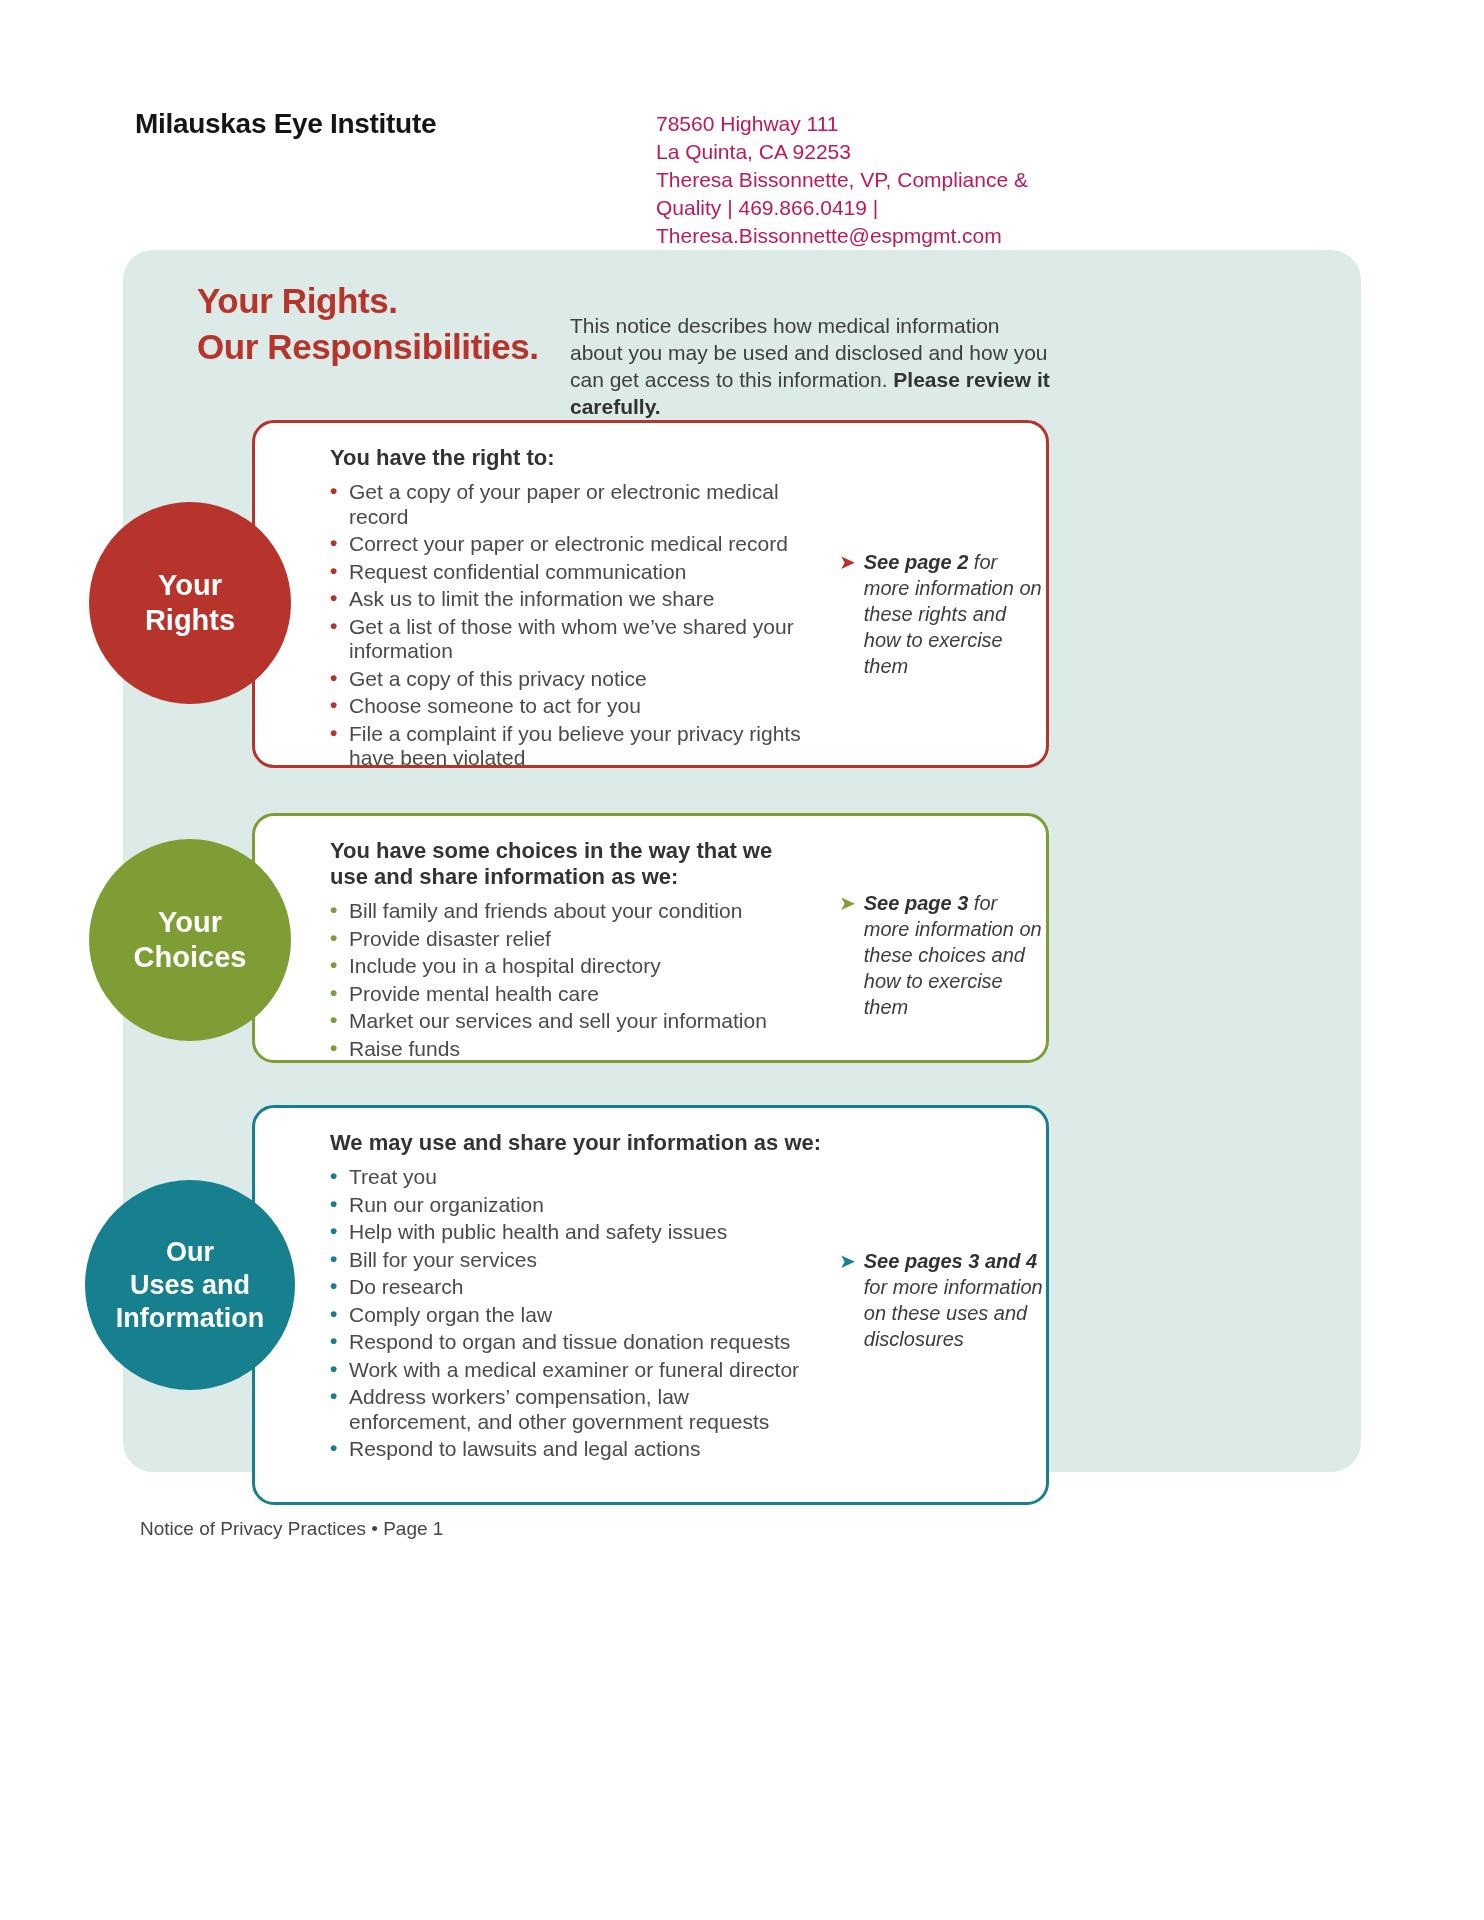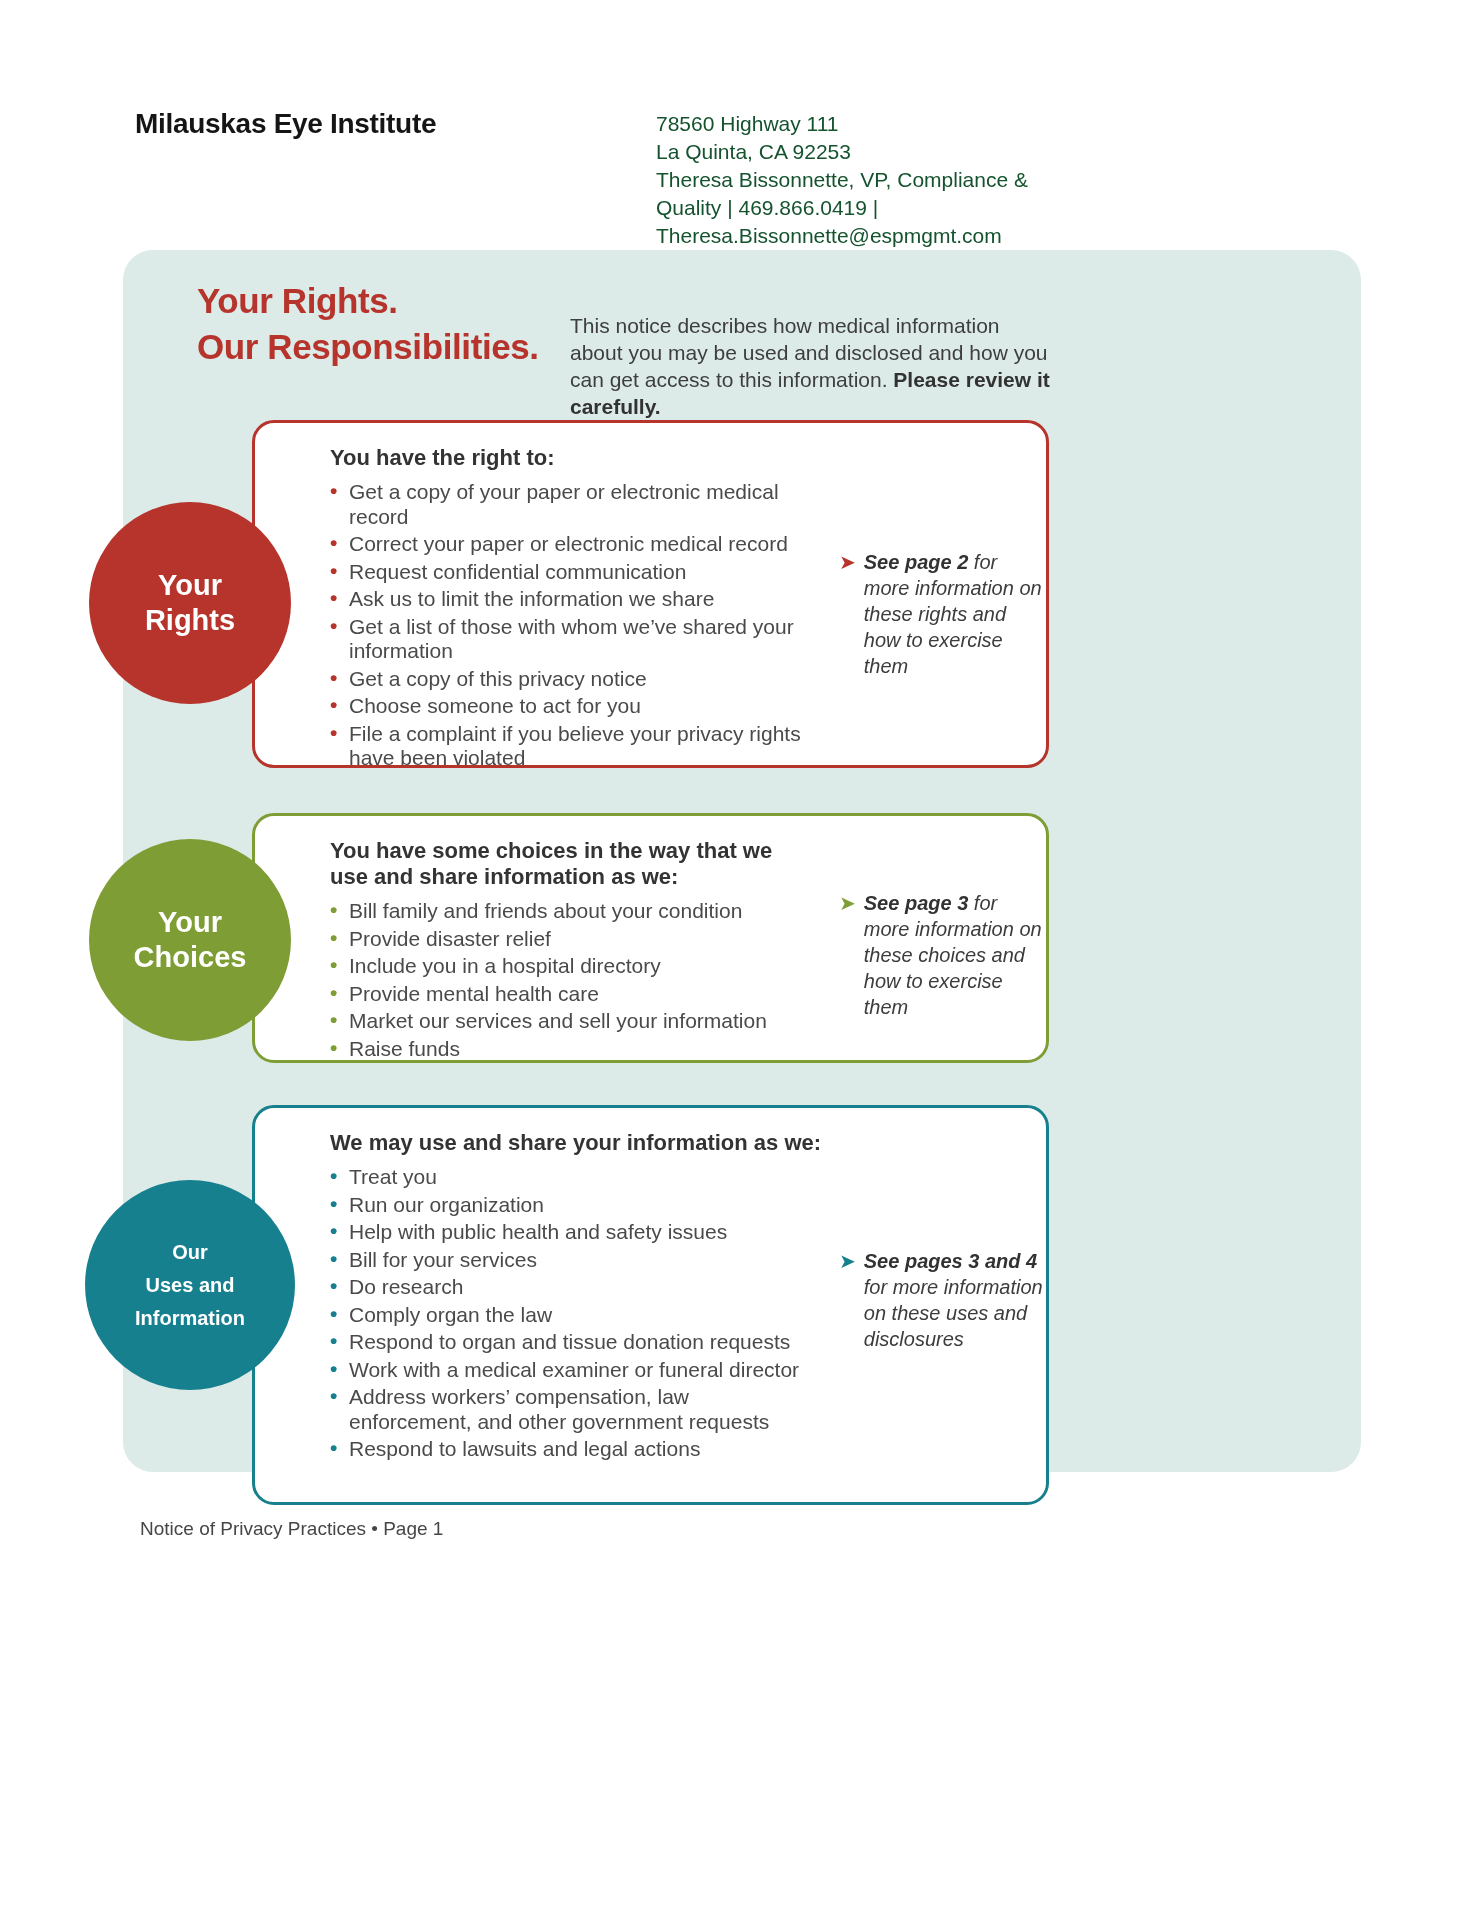--- a/index.html
+++ b/index.html
@@ -2,21 +2,21 @@
 <html><head>
 <meta charset="utf-8">
 <style>
   * { margin:0; padding:0; box-sizing:border-box; }
   html,body { background:#ffffff; }
   body { font-family:"Liberation Sans","DejaVu Sans",sans-serif; }
   .page { position:relative; width:1484px; height:1920px; background:#ffffff; overflow:hidden; }
 
   
   .org-name { position:absolute; left:135px; top:108px; font-size:28px; font-weight:bold; color:#151515; letter-spacing:-0.3px; }
-  .contact  { position:absolute; left:656px; top:110px; font-size:21px; line-height:28px; color:#14532d; }
+  .contact  { position:absolute; left:656px; top:110px; font-size:21px; line-height:28px; color:#be185d; }
 
   
   .panel { position:absolute; left:123px; top:250px; width:1238px; height:1222px; border-radius:30px; }
 
   
   .intro-title { position:absolute; left:197px; top:278px; font-size:35px; font-weight:bold; line-height:46px; letter-spacing:-0.4px; }
   .intro-desc  { position:absolute; left:570px; top:312px; width:482px; font-size:21px; line-height:27px; color:#3e3e3e; }
   .intro-desc strong { color:#323232; }
 
   
@@ -36,21 +36,21 @@
   .card-1 .note { top:74px; }
   .card-2 .note { top:140px; }
   .note-arrow { color:var(--accent); font-size:20px; line-height:26px; flex:0 0 auto; }
   .note-text  { font-size:20px; line-height:26px; font-style:italic; color:#3c3c3c; width:182px; }
   .note-text strong { font-style:italic; color:#323232; }
 
   
   .badge { position:absolute; border-radius:50%; color:#ffffff; font-weight:bold; display:flex; flex-direction:column; align-items:center; justify-content:center; z-index:2; }
   .badge-0 { left:89px; top:502px;  width:202px; height:202px; font-size:29px; line-height:35px; }
   .badge-1 { left:89px; top:839px;  width:202px; height:202px; font-size:29px; line-height:35px; }
-  .badge-2 { left:85px; top:1180px; width:210px; height:210px; font-size:20px; line-height:33px; }
+  .badge-2 { left:85px; top:1180px; width:210px; height:210px; font-size:27px; line-height:33px; }
 
   .footer { position:absolute; left:140px; top:1518px; font-size:19px; color:#464646; }
 </style>
 </head>
 <body>
 
 <div class="page">
 
   <div class="org-name">Milauskas Eye Institute</div>
   <div class="contact">

